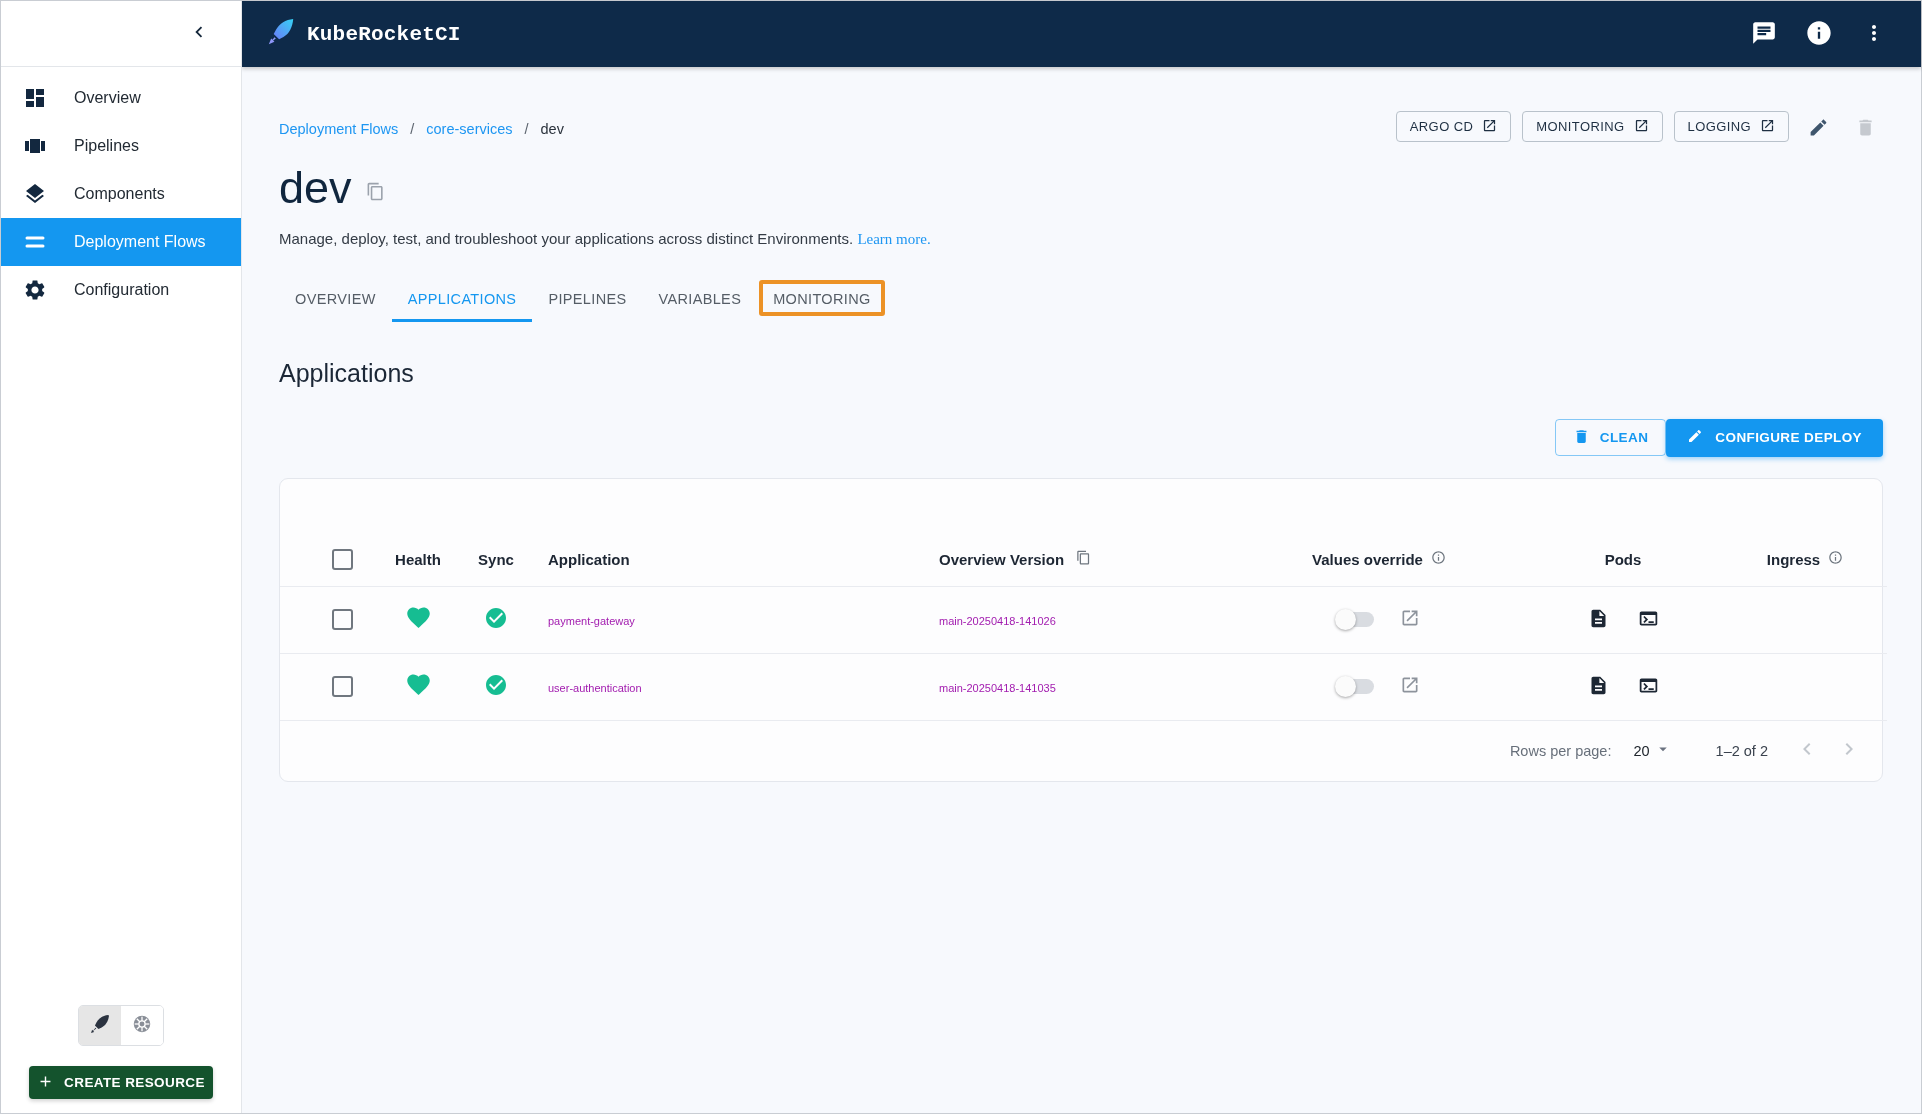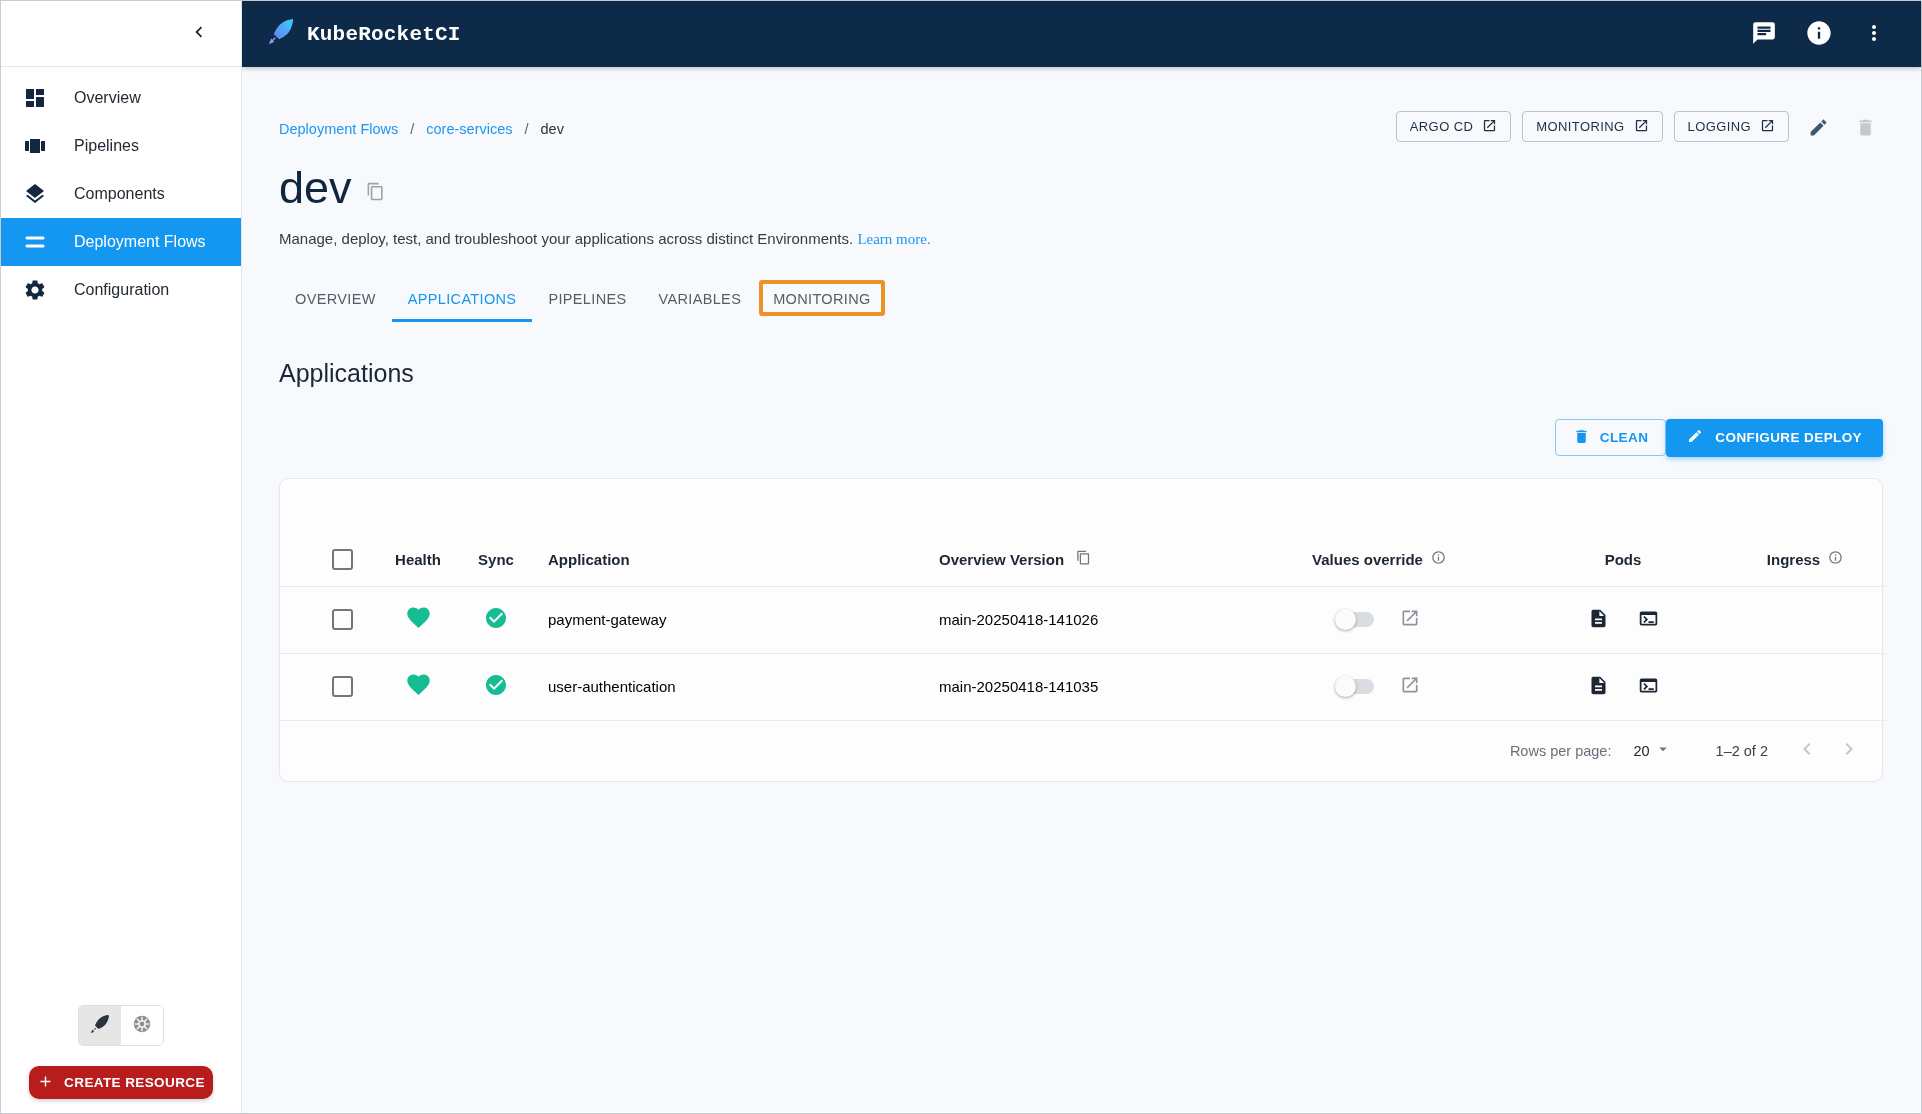--- a/index.html
+++ b/index.html
@@ -20,21 +20,21 @@
   .nav-item .nicon { width:26px; height:26px; margin-right:26px; display:flex; align-items:center; justify-content:center; }
   .nav-item .nicon svg { fill:#13283f; }
   .nav-item.active { background:#1497f0; color:#fff; }
   .nav-item.active .nicon svg { fill:#fff; }
 
   .sidebar-bottom { position:absolute; left:0; bottom:0; width:100%; padding:0 0 14px 0; }
   .view-toggle { display:flex; width:86px; margin:0 auto 20px auto; border:1px solid #dcdfe3; border-radius:5px; overflow:hidden; background:#fff; }
   .vt-btn { width:43px; height:39px; border:none; background:#fff; display:flex; align-items:center; justify-content:center; cursor:pointer; }
   .vt-btn.selected { background:#e6e6e6; }
   .create-btn { display:flex; align-items:center; justify-content:center; gap:10px;
-    margin:0 auto; width:184px; height:33px; background:#b91c1c; color:#fff; border:none; border-radius:10px;
+    margin:0 auto; width:184px; height:33px; background:#14532d; color:#fff; border:none; border-radius:4px;
     font-size:13.5px; font-weight:bold; letter-spacing:.4px; cursor:pointer;
     box-shadow:0 2px 4px rgba(0,0,0,.18); font-family:"Liberation Sans", sans-serif; }
 
   
   .appbar { position:absolute; left:241px; top:0; right:0; height:66px; background:#0e2a49;
     display:flex; align-items:center; padding:0 30px 0 24px; z-index:4;
     box-shadow:0 2px 4px rgba(0,0,0,.2); }
   .brand { display:flex; align-items:center; gap:11px;font-family:Liberation Mono, monospace; }
   .brand-name { color:#fff; font-size:21px; font-weight:bold; letter-spacing:.2px; }
   .appbar-actions { margin-left:auto; display:flex; align-items:center; gap:21px; }
@@ -90,21 +90,21 @@
   col.c1{width:96px} col.c2{width:84px} col.c3{width:72px} col.c4{width:391px}
   col.c5{width:312px} col.c6{width:288px} col.c7{width:200px} col.c8{width:164px}
   th { font-size:15px; font-weight:bold; color:#1d2633; padding:14px 0 16px 0; }
   th,td { border-bottom:1px solid #e9ebf0; }
   td { height:67px; }
   .al { text-align:left; padding-left:16px; }
   .ac { text-align:center; }
   .cell-flex { display:flex; align-items:flex-end; justify-content:center; gap:8px; }
   .checkbox { width:21px; height:21px; border:2px solid #70777f; border-radius:3px; background:transparent;
     margin-left:52px; display:block; cursor:pointer; }
-  .tlink { color:#000000; text-decoration:none; font-size:15px; cursor:pointer; }
+  .tlink { color:#a21caf; text-decoration:none; font-size:11px; cursor:pointer; }
   .switch { position:relative; width:37px; height:15px; border-radius:8px; background:#d9dce1; display:inline-block; cursor:pointer; }
   .switch .knob { position:absolute; left:-2px; top:-3px; width:21px; height:21px; border-radius:50%;
     background:#fbfbfb; box-shadow:0 1px 3px rgba(0,0,0,.35); }
   .vo-flex { display:flex; align-items:center; justify-content:center; gap:24px; }
   .pods-flex { display:flex; align-items:center; justify-content:center; gap:26px; }
 
   .pagination { height:60px; display:flex; align-items:center; justify-content:flex-end; padding-right:16px; font-size:14.5px; }
   .pg-label { color:#676f7a; }
   .pg-select { display:flex; align-items:center; gap:4px; margin-left:22px; cursor:pointer; color:#20262e; }
   .pg-range { margin-left:44px; color:#3a424e; }

